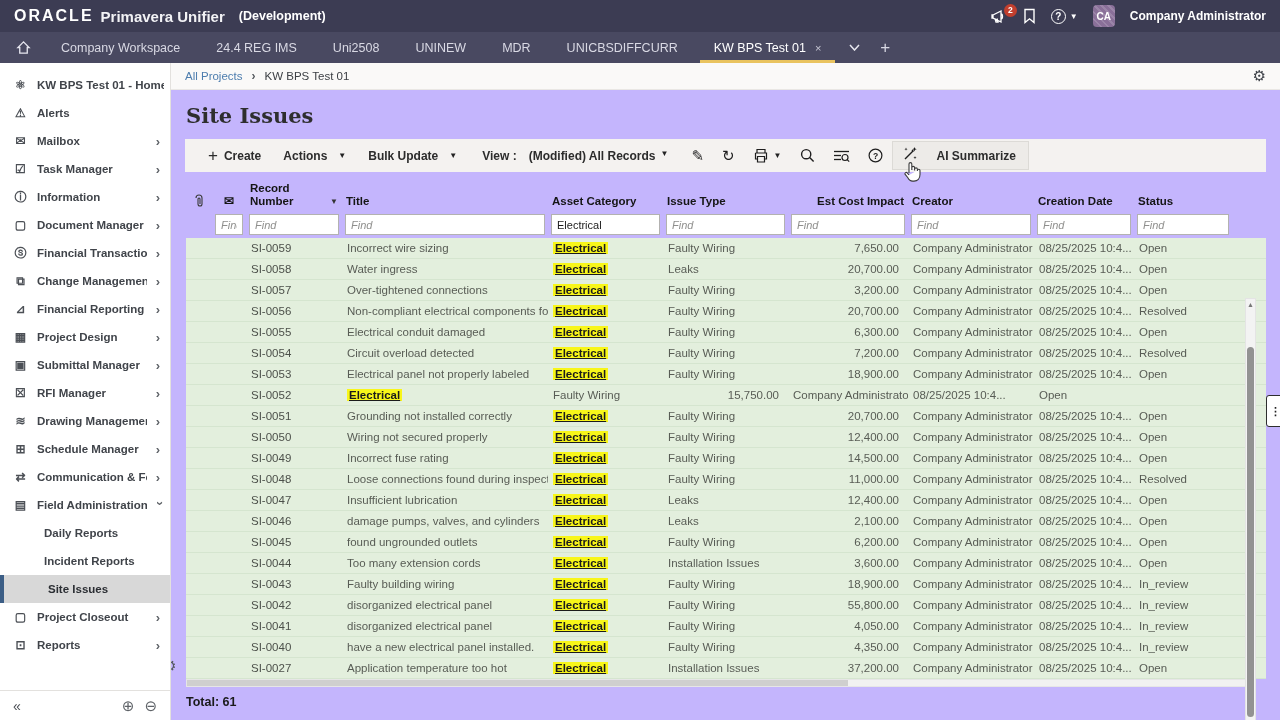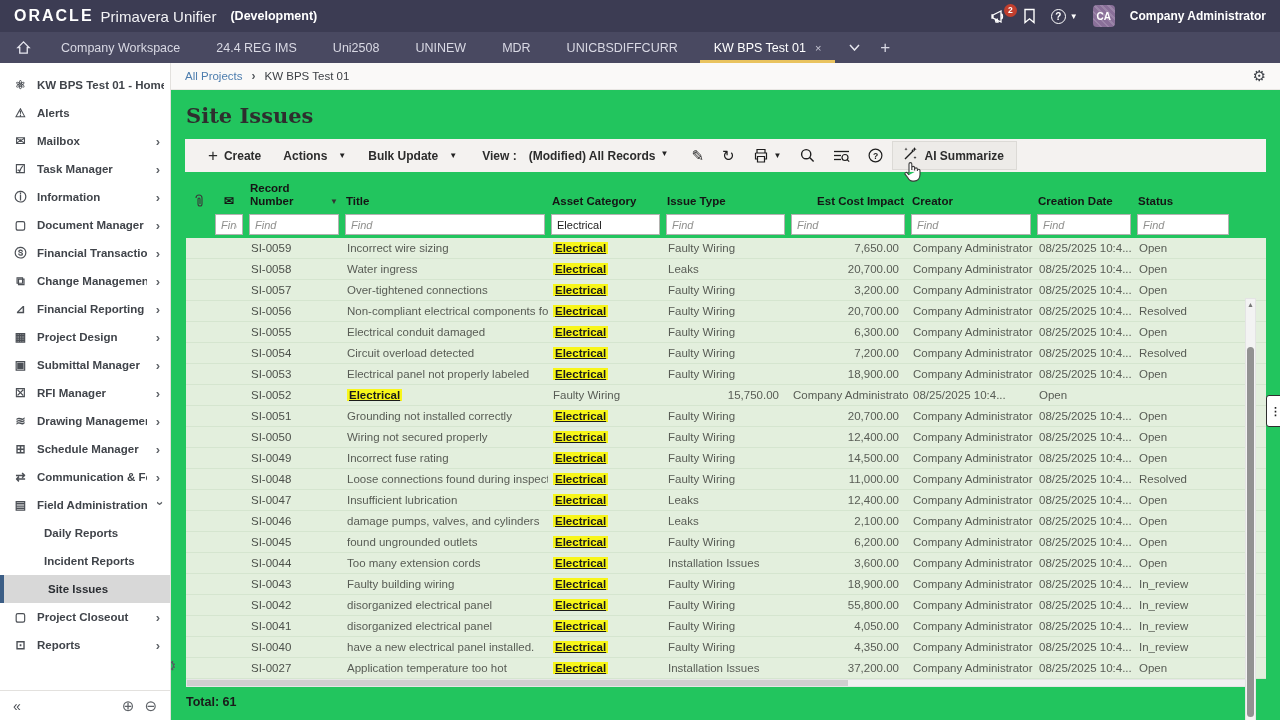--- a/index.html
+++ b/index.html
@@ -2,21 +2,21 @@
 <html><head>
 <meta charset="utf-8">
 <style>
   * { box-sizing: border-box; margin: 0; padding: 0; }
   html,body { width:1280px; height:720px; overflow:hidden; background:#fff;
     font-family:"Liberation Sans", sans-serif; }
 
   
   .topbar { height:32px; background:#3c3c53; color:#fff; display:flex; align-items:center; padding:0 14px; }
   .logo-oracle { font-weight:bold; font-size:16px; letter-spacing:2px; }
-  .logo-product { font-weight:400; font-size:15px; margin-left:7px; color:#f2f2f5; }
+  .logo-product { font-weight:700; font-size:15px; margin-left:7px; color:#f2f2f5; }
   .logo-env { font-weight:bold; font-size:12.5px; margin-left:14px; }
   .topbar-right { margin-left:auto; display:flex; align-items:center; gap:15px; }
   .tb-icon { position:relative; display:flex; align-items:center; cursor:pointer; }
   .badge { position:absolute; top:-5px; right:-9px; background:#c23f2e; color:#fff; border-radius:50%;
     width:13px; height:13px; font-size:8.5px; display:flex; align-items:center; justify-content:center; font-weight:bold;}
   .help-circle { width:15px; height:15px; border:1.4px solid #fff; border-radius:50%; font-size:10px;
     display:flex; align-items:center; justify-content:center; font-weight:bold; }
   .caret-sm { font-size:8px; margin-left:4px; }
   .avatar { width:22px; height:22px; border-radius:4px; background:#8a7099;
     background-image:repeating-linear-gradient(45deg, rgba(255,255,255,.15) 0 2px, transparent 2px 5px);
@@ -45,40 +45,40 @@
   .sb-child { height:28px; display:flex; align-items:center; padding-left:44px; font-size:11.5px;
     font-weight:600; color:#40444a; cursor:pointer; }
   .sb-child.selected { background:#d8d8d8; border-left:4px solid #3c5e86; padding-left:44px; font-weight:bold; color:#2b2e33;}
   .sb-footer { position:absolute; bottom:0; left:0; right:0; height:30px; border-top:1px solid #e3e1de;
     display:flex; align-items:center; padding:0 13px; color:#4c5056; font-size:14px; }
   .sb-footer .grow { flex:1; }
   .sb-footer span { cursor:pointer; }
   .sb-footer .pm { font-size:15px; margin-left:10px; color:#5f6368;}
 
   
-  .content { flex:1; position:relative; background:#22c55e; overflow:hidden;}
+  .content { flex:1; position:relative; background:#c4b5fd; overflow:hidden;}
   .crumbs { height:27px; background:#faf9f8; border-bottom:1px solid #e9e7e4; display:flex; align-items:center;
     padding:0 14px; font-size:11.5px; }
   .crumb-link { color:#4d7dae; cursor:pointer; }
   .crumb-sep { color:#55595e; font-weight:bold; margin:0 9px; font-size:12px;}
   .crumb-cur { color:#3d4045; }
   .crumb-gear { margin-left:auto; font-size:15px; color:#3f434a; cursor:pointer; }
 
   .page-title { font-family:"DejaVu Serif", serif; font-size:21px; color:#2e2e2e; padding:13px 0 11px 15px; }
 
   .toolbar { margin:0 14px; background:#f4f2f0; height:33px; display:flex; align-items:center;
     padding:0 12px; font-size:12px; color:#2c2c2c; position:relative;}
   .tbtn { display:flex; align-items:center; gap:6px; padding:0 11px; cursor:pointer; font-weight:600; white-space:nowrap;}
   .tbtn .plus { font-size:17px; font-weight:300; }
   .tcaret { font-size:8px; margin-left:5px; color:#222; }
   .tsep { width:14px; }
   .view-label { font-weight:bold; margin-left:14px; }
   .view-value { font-weight:600; margin-left:12px; display:flex; cursor:pointer;}
   .icon-btn { padding:0 9px; cursor:pointer; display:flex; align-items:center; font-size:15px; color:#1e1e1e;}
-  .ai-btn { display:flex; align-items:center; gap:7px; background:#edebe8; border:1px solid #dcdad6;
+  .ai-btn { display:flex; align-items:center; gap:19px; background:#edebe8; border:1px solid #dcdad6;
     padding:4px 12px 4px 9px; cursor:pointer; font-weight:600; font-size:12px; }
   .sparkle { color:#1e1e1e; font-size:13px; position:relative; }
   .cursor-hand { position:absolute; right:345px; top:22px; }
 
   
   .tablewrap { margin:8px 14px 0 15px; position:relative; }
   .tgrid { display:grid; grid-template-columns:26px 34px 96px 206px 115px 125px 120px 126px 100px 98px 1fr; }
   .th { font-size:11.5px; font-weight:bold; color:#151515; display:flex; align-items:flex-end; padding:2px 4px 4px 4px; line-height:1.15;}
   .th.right { justify-content:flex-end; text-align:right;}
   .th .sort { font-size:8px; color:#333; margin-left:14px; align-self:flex-end; padding-bottom:2px;}

